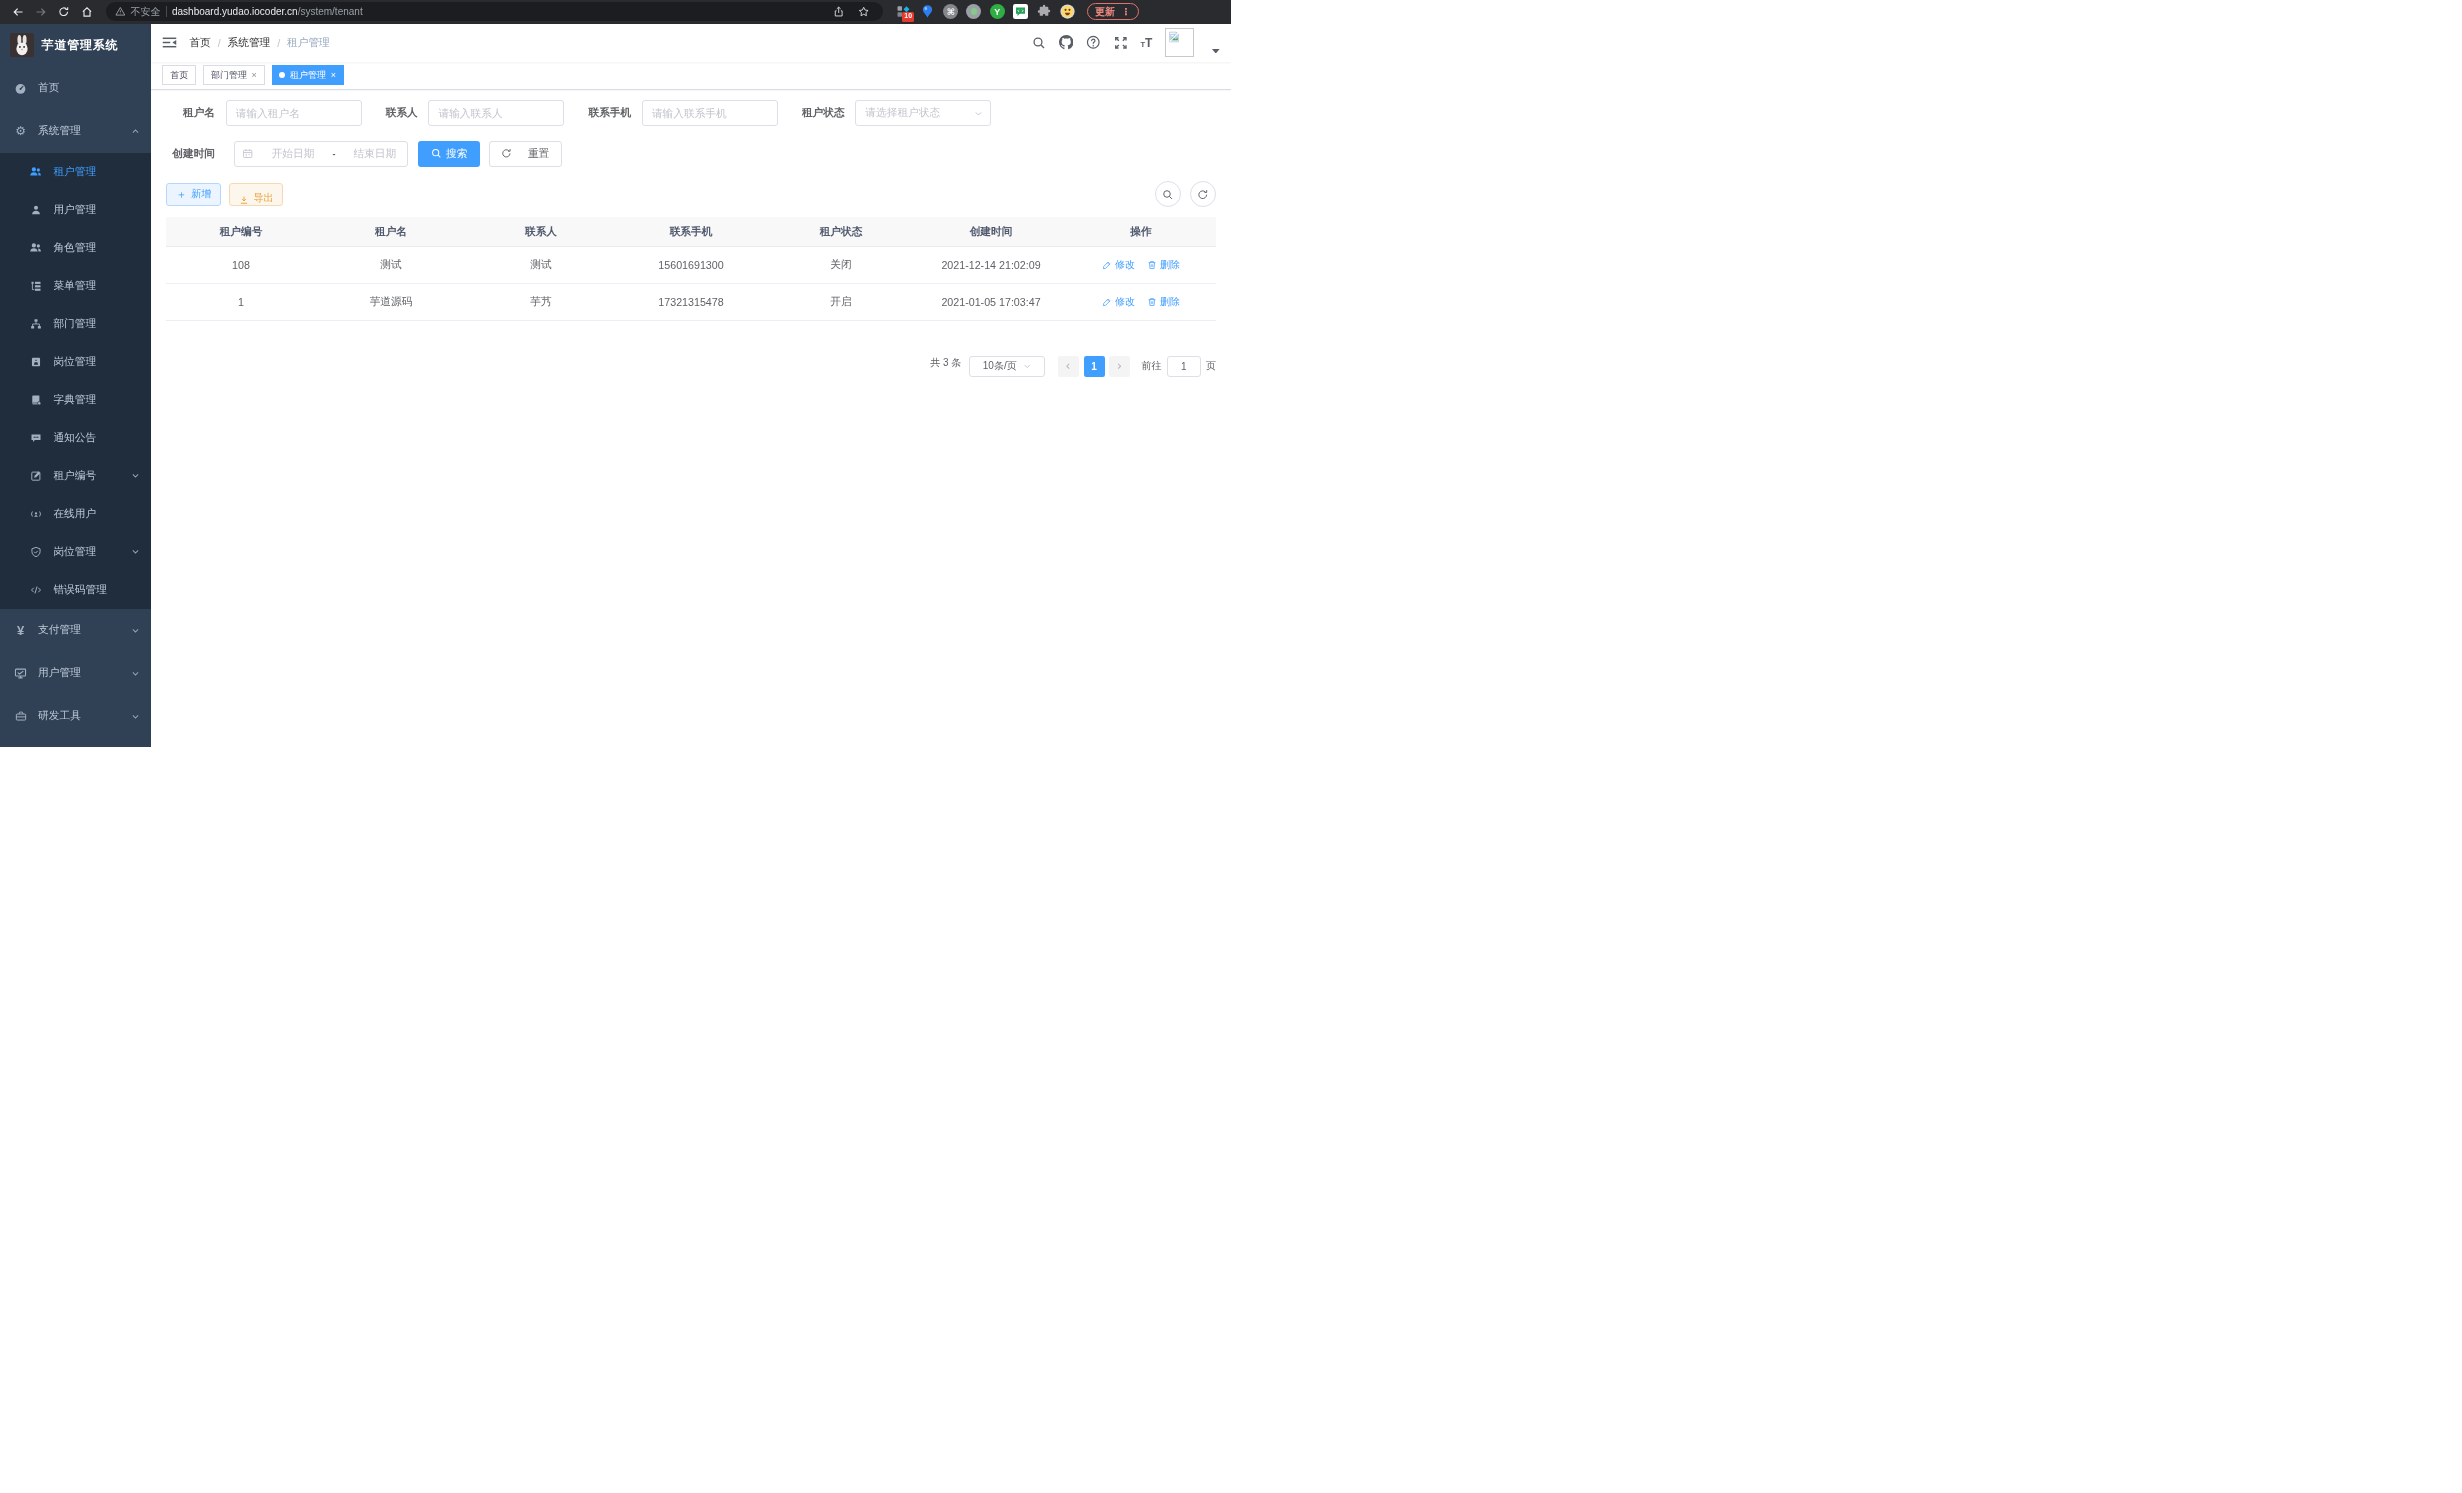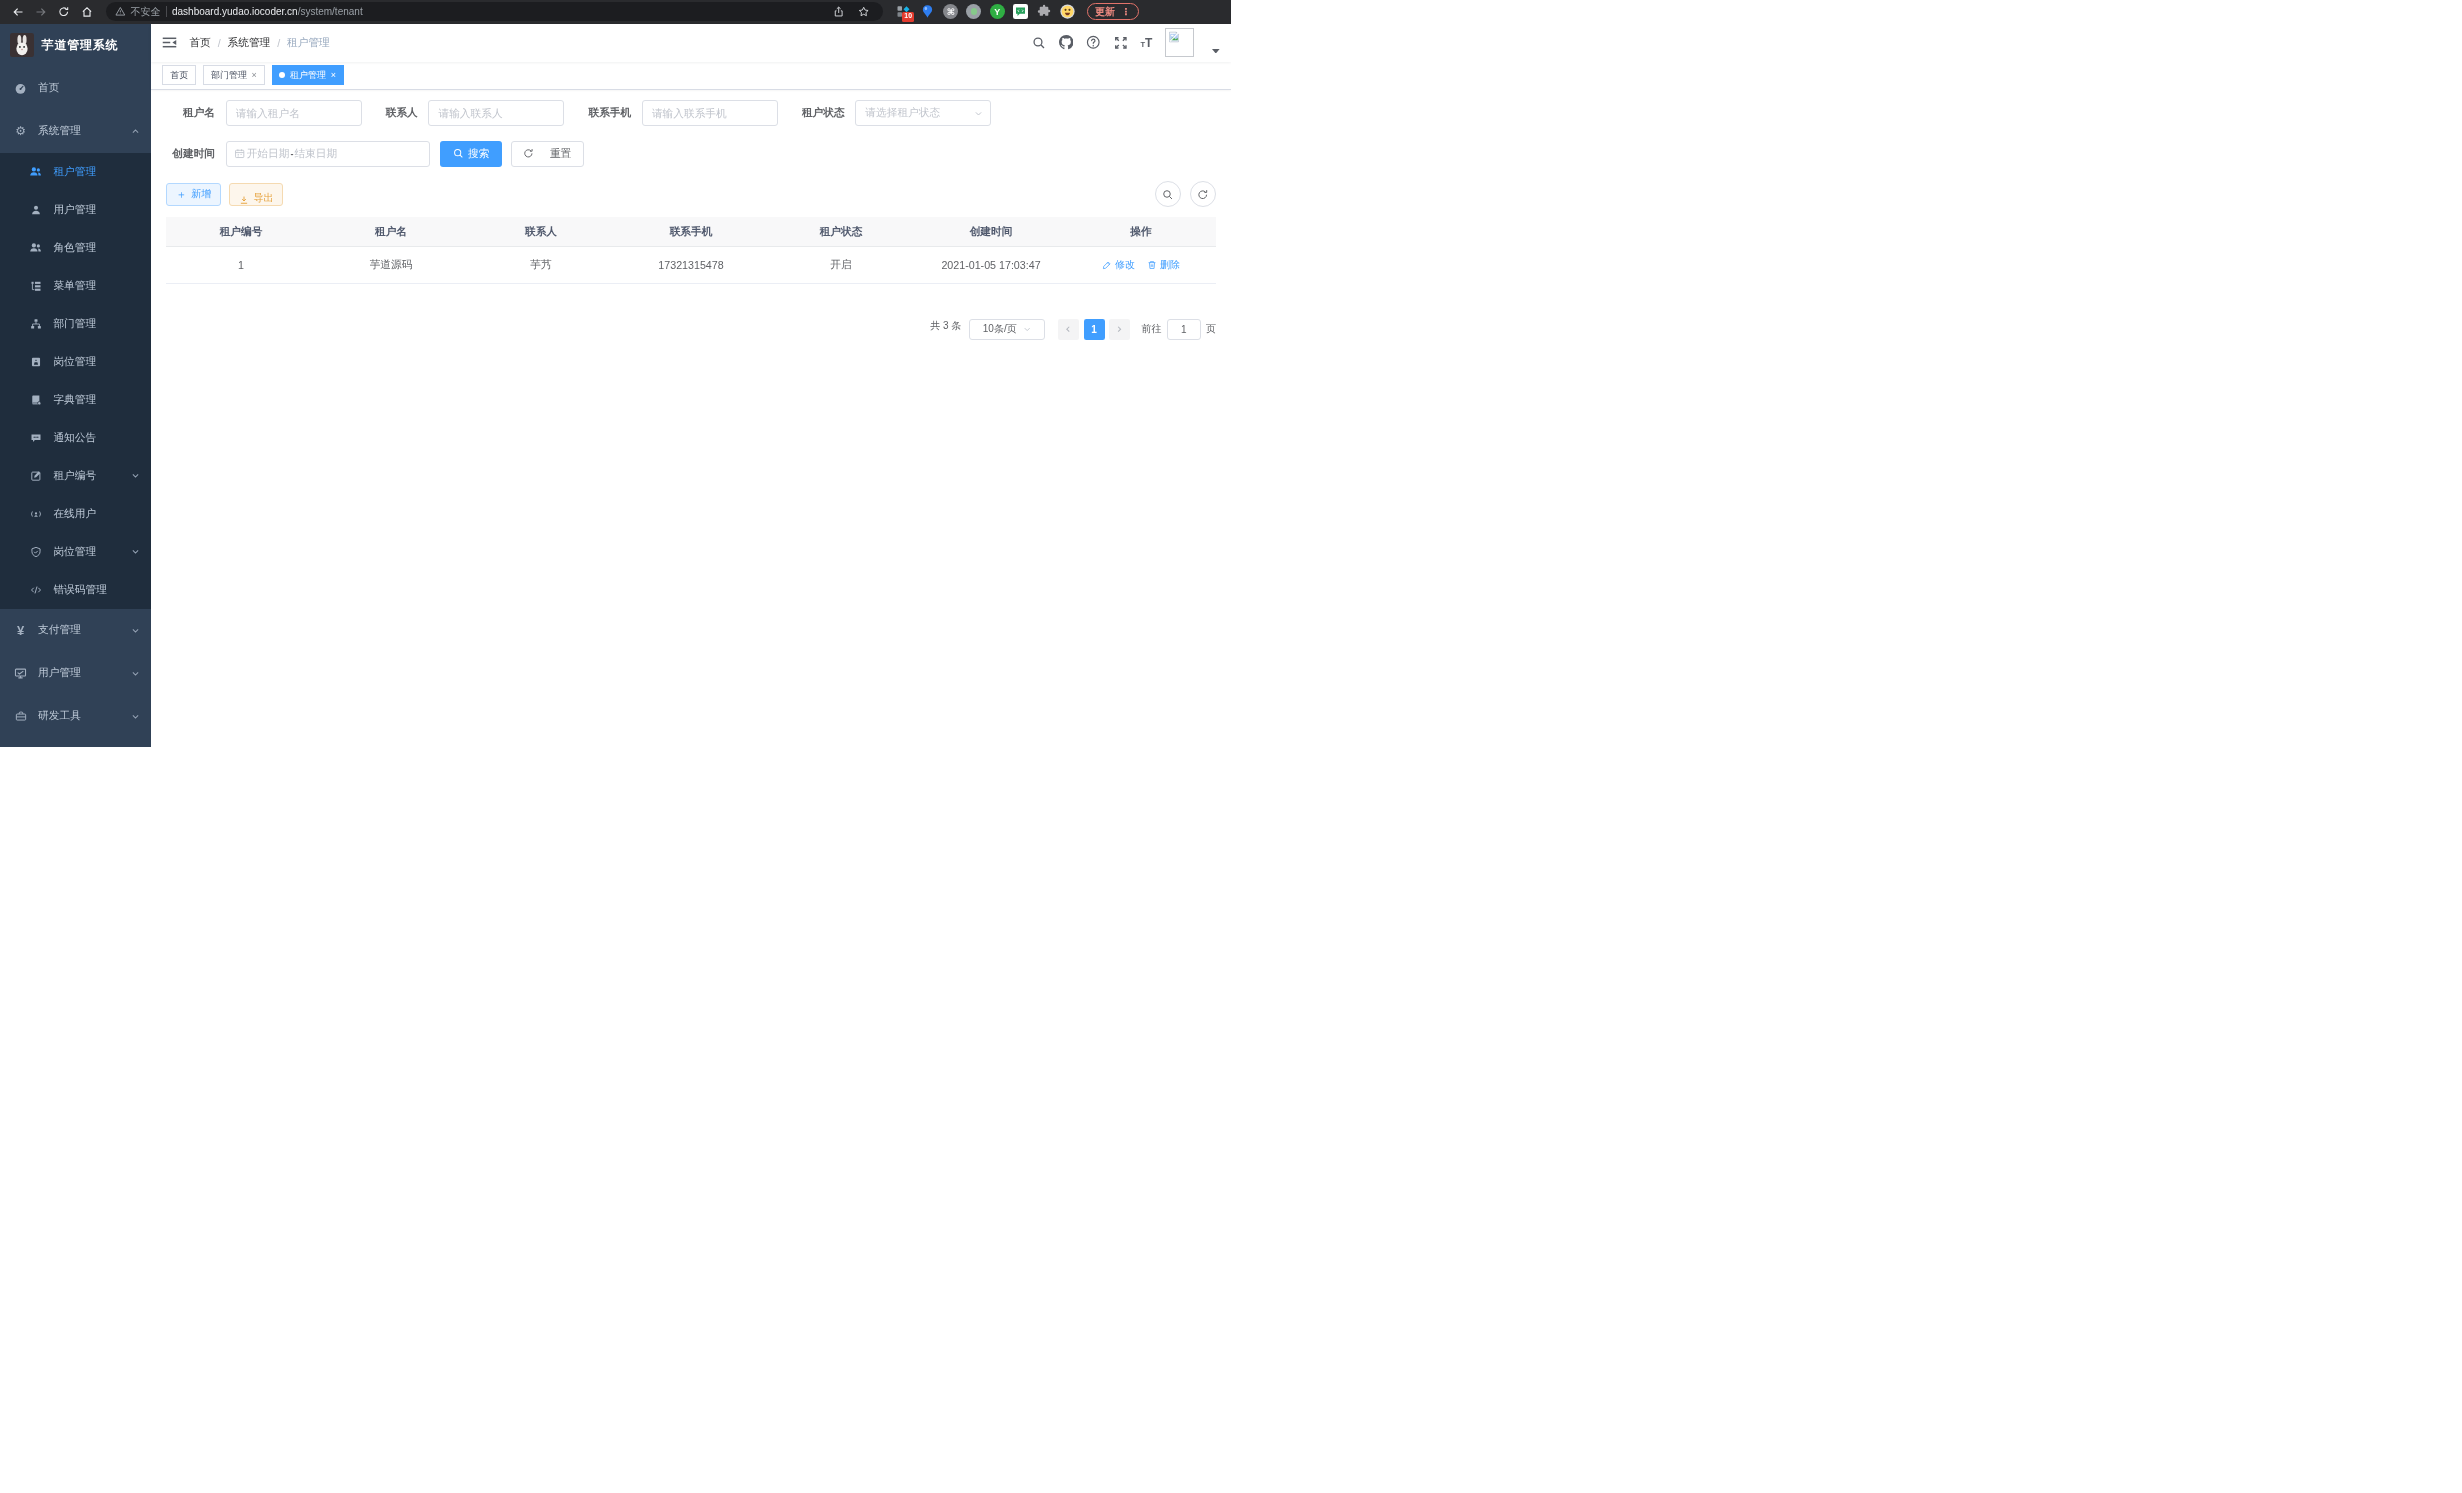--- a/index.html
+++ b/index.html
@@ -65,21 +65,21 @@
   
   .content { flex:1; background:#fff; padding:10.7px 15px; overflow:hidden; }
   .filter-row { display:flex; align-items:center; margin-bottom:14.5px; }
   .f-item { display:flex; align-items:center; margin-right:24px; }
   .f-label { font-weight:700; color:#606266; margin-right:10.7px; white-space:nowrap; }
   .f-label.w1 { width:49px; text-align:right; }
   .f-input { width:136px; height:26px; border:0.8px solid #dcdfe6; border-radius:3px; padding:0 9px; font-size:10.7px; color:#606266; outline:none; font-family:inherit; }
   .f-input::placeholder { color:#c0c4cc; }
   .f-select { width:136px; height:26px; border:0.8px solid #dcdfe6; border-radius:3px; padding:0 7.6px 0 9px; display:flex; align-items:center; color:#c0c4cc; cursor:pointer; }
   .f-select .sel-caret { margin-left:auto; color:#c0c4cc; }
-  .date-box { width:204px; height:26px; border:0.8px solid #dcdfe6; border-radius:3px; display:flex; align-items:center; padding:0 7.6px; gap:1px; cursor:pointer; }
+  .date-box { width:174px; height:26px; border:0.8px solid #dcdfe6; border-radius:3px; display:flex; align-items:center; padding:0 7.6px; gap:18px; cursor:pointer;margin-left:8px; }
   .date-ph { color:#c0c4cc; font-size:10.7px; }
   .date-sep { color:#606266; font-weight:700; font-size:9px; }
   .btn { height:26px; border-radius:3px; border:0.8px solid transparent; font-size:10.7px; display:inline-flex; align-items:center; gap:4.6px; padding:0 11.4px; cursor:pointer; font-family:inherit; }
   .btn-primary { background:#409eff; color:#fff; }
   .btn-default { background:#fff; border-color:#dcdfe6; color:#606266;gap:16px; }
   .btn-sm { height:23px; font-size:10px; padding:0 9px; border-radius:3px; }
   .btn-plain-primary { background:#ecf5ff; border-color:#b3d8ff; color:#409eff; }
   .btn-plain-warning { background:#fdf6ec; border-color:#f5dab1; color:#e6a23c; margin-left:7.6px;align-items:flex-end; }
   .toolbar-row { display:flex; align-items:center; margin-bottom:10px; }
   .tool-right { margin-left:auto; display:flex; gap:9px; }
@@ -601,20 +601,41 @@
             <th>租户编号</th>
             <th>租户名</th>
             <th>联系人</th>
             <th>联系手机</th>
             <th>租户状态</th>
             <th>创建时间</th>
             <th>操作</th>
           </tr>
         </thead>
         <tbody>
+          <tr>
+            <td>108</td>
+            <td>测试</td>
+            <td>测试</td>
+            <td>15601691300</td>
+            <td>关闭</td>
+            <td>2021-12-14 21:02:09</td>
+            <td>
+              <a class="op-link">
+                  <svg width="10" height="10" viewBox="0 0 16 16" fill="none" stroke="currentColor" stroke-width="1.2">
+                    <path d="M9.8 3.2l3 3-7 7-3.6.6.6-3.6zM8.6 4.4l3 3"></path>
+                  </svg>
+                  <span>修改</span>
+                </a><a class="op-link">
+                  <svg width="10" height="10" viewBox="0 0 16 16" fill="none" stroke="currentColor" stroke-width="1.2">
+                    <path d="M2.5 4.2h11M5.5 4V2.6h5V4M4 4.5l.7 9h6.6l.7-9M6.8 7v4M9.2 7v4"></path>
+                  </svg>
+                  <span>删除</span>
+                </a>
+            </td>
+          </tr>
           <tr>
             <td>1</td>
             <td>芋道源码</td>
             <td>芋艿</td>
             <td>17321315478</td>
             <td>开启</td>
             <td>2021-01-05 17:03:47</td>
             <td>
               <a class="op-link">
                   <svg width="10" height="10" viewBox="0 0 16 16" fill="none" stroke="currentColor" stroke-width="1.2">

